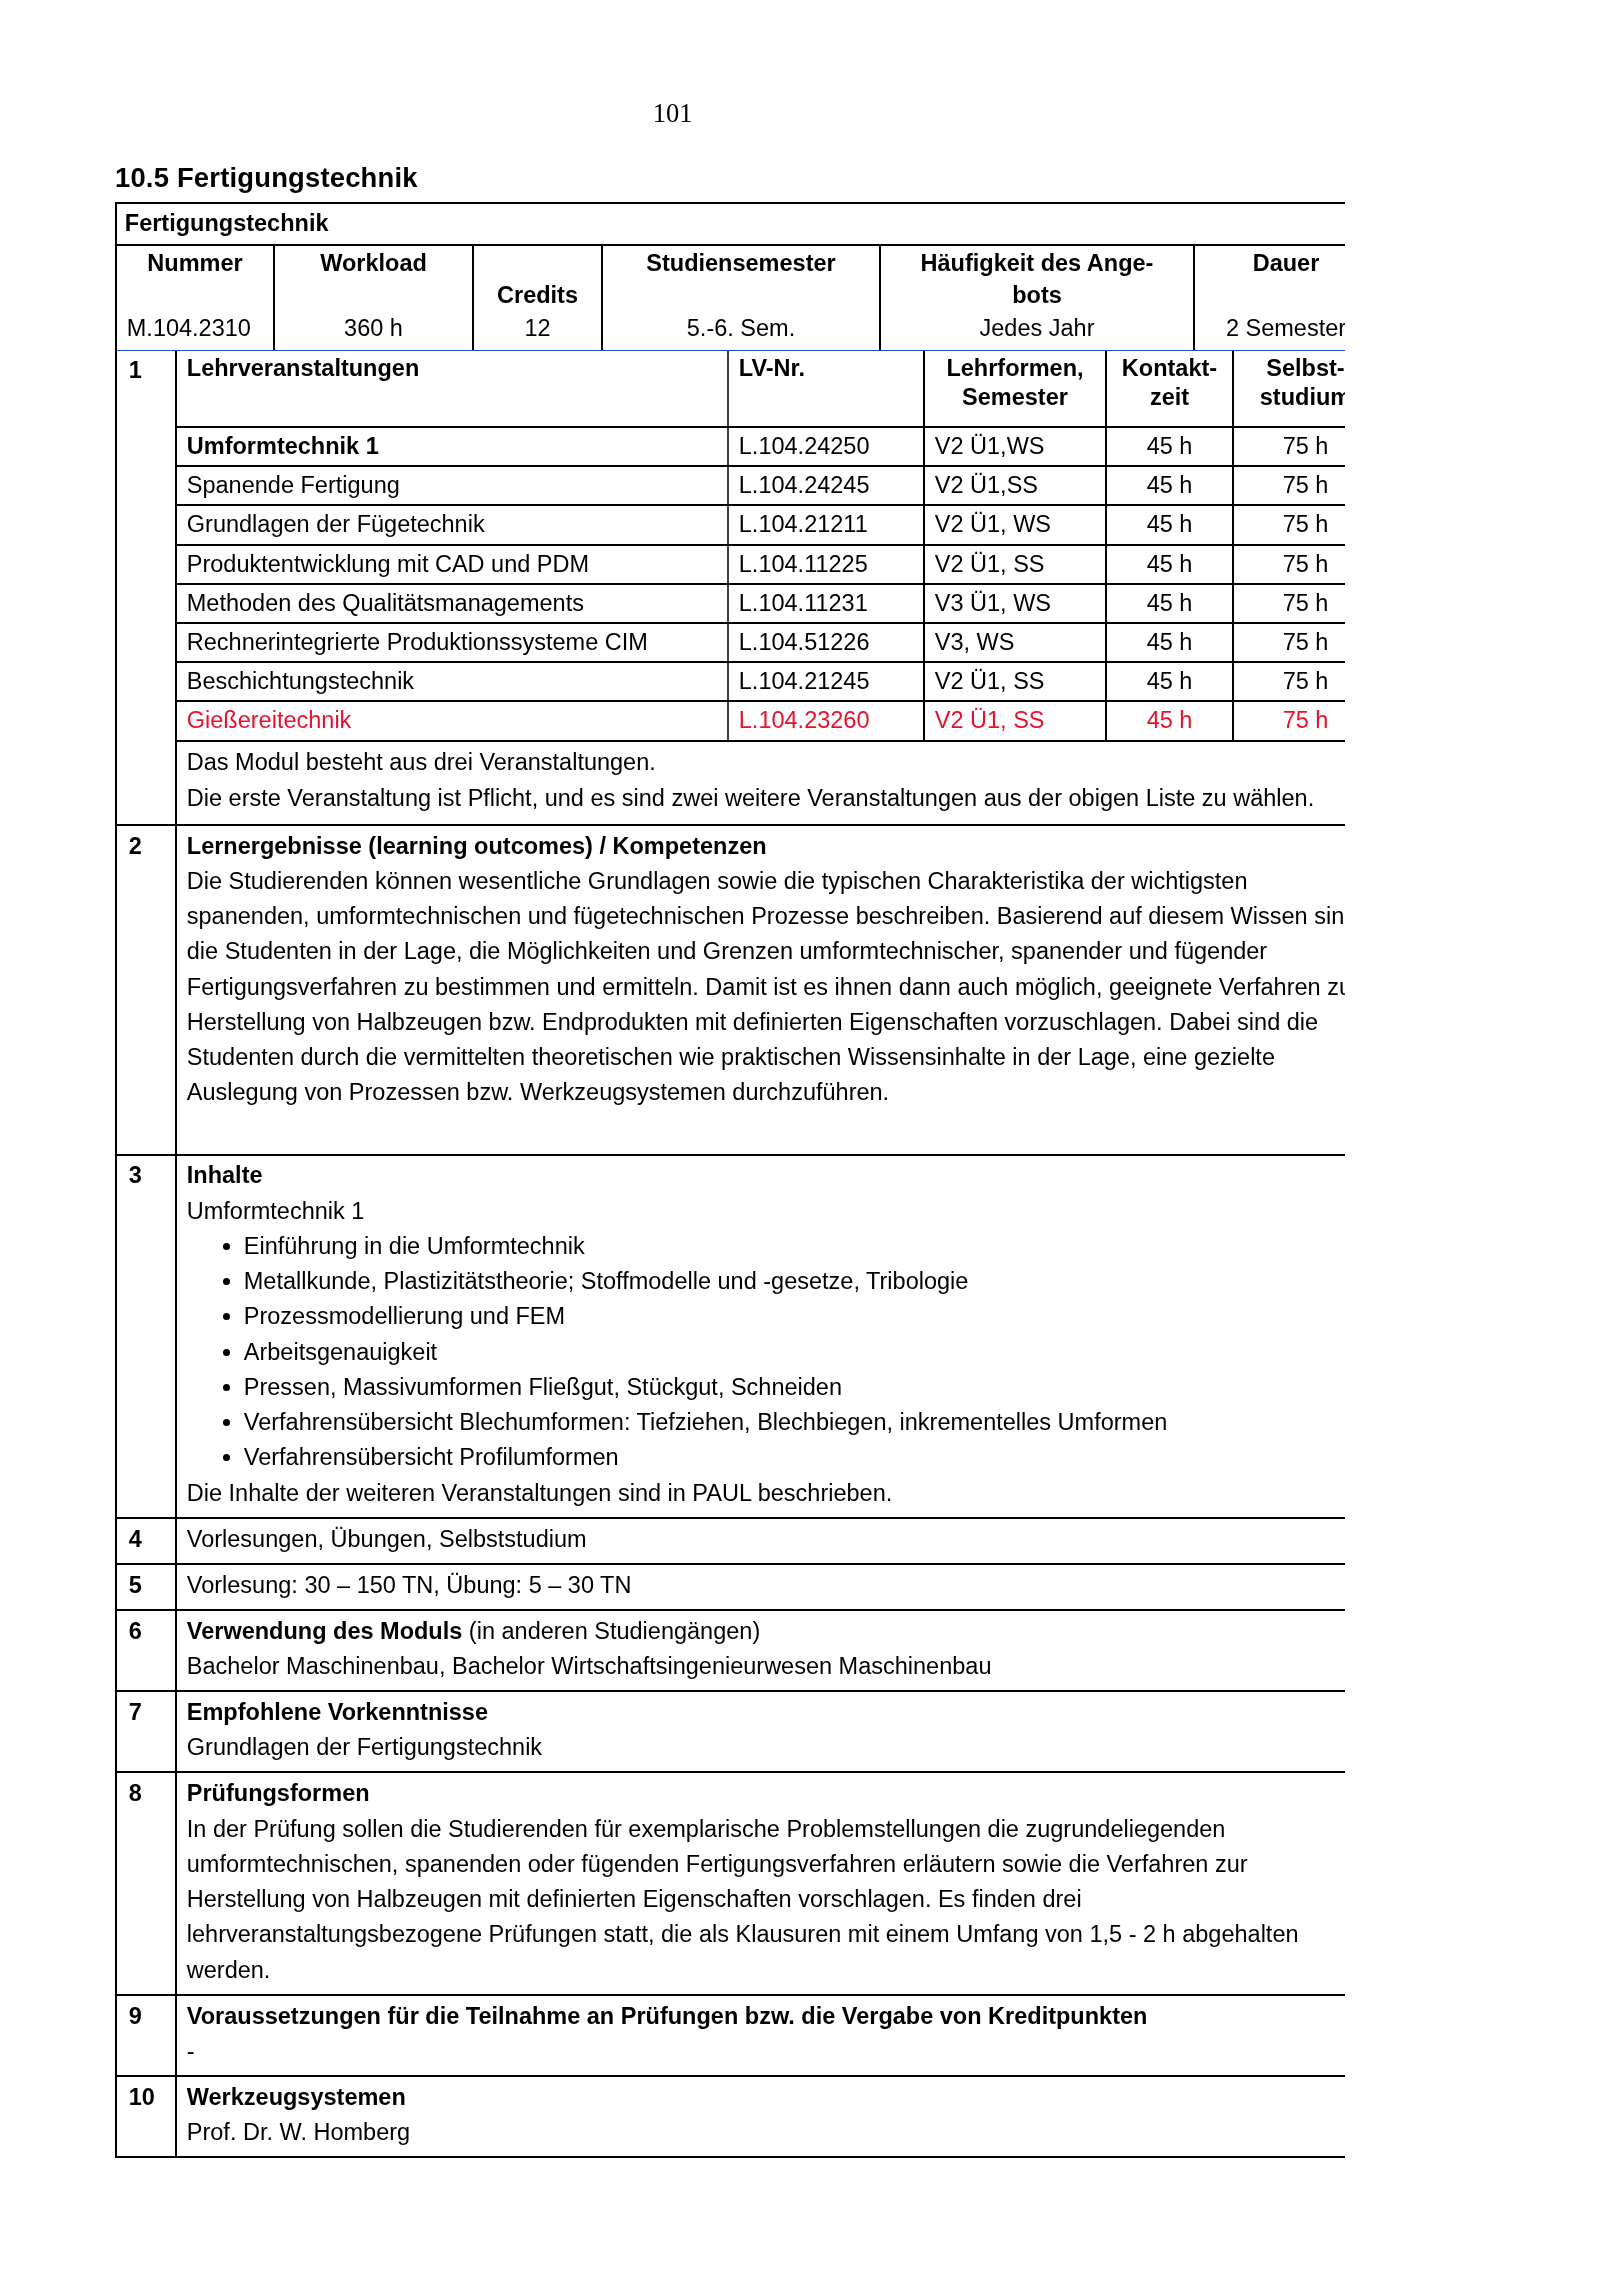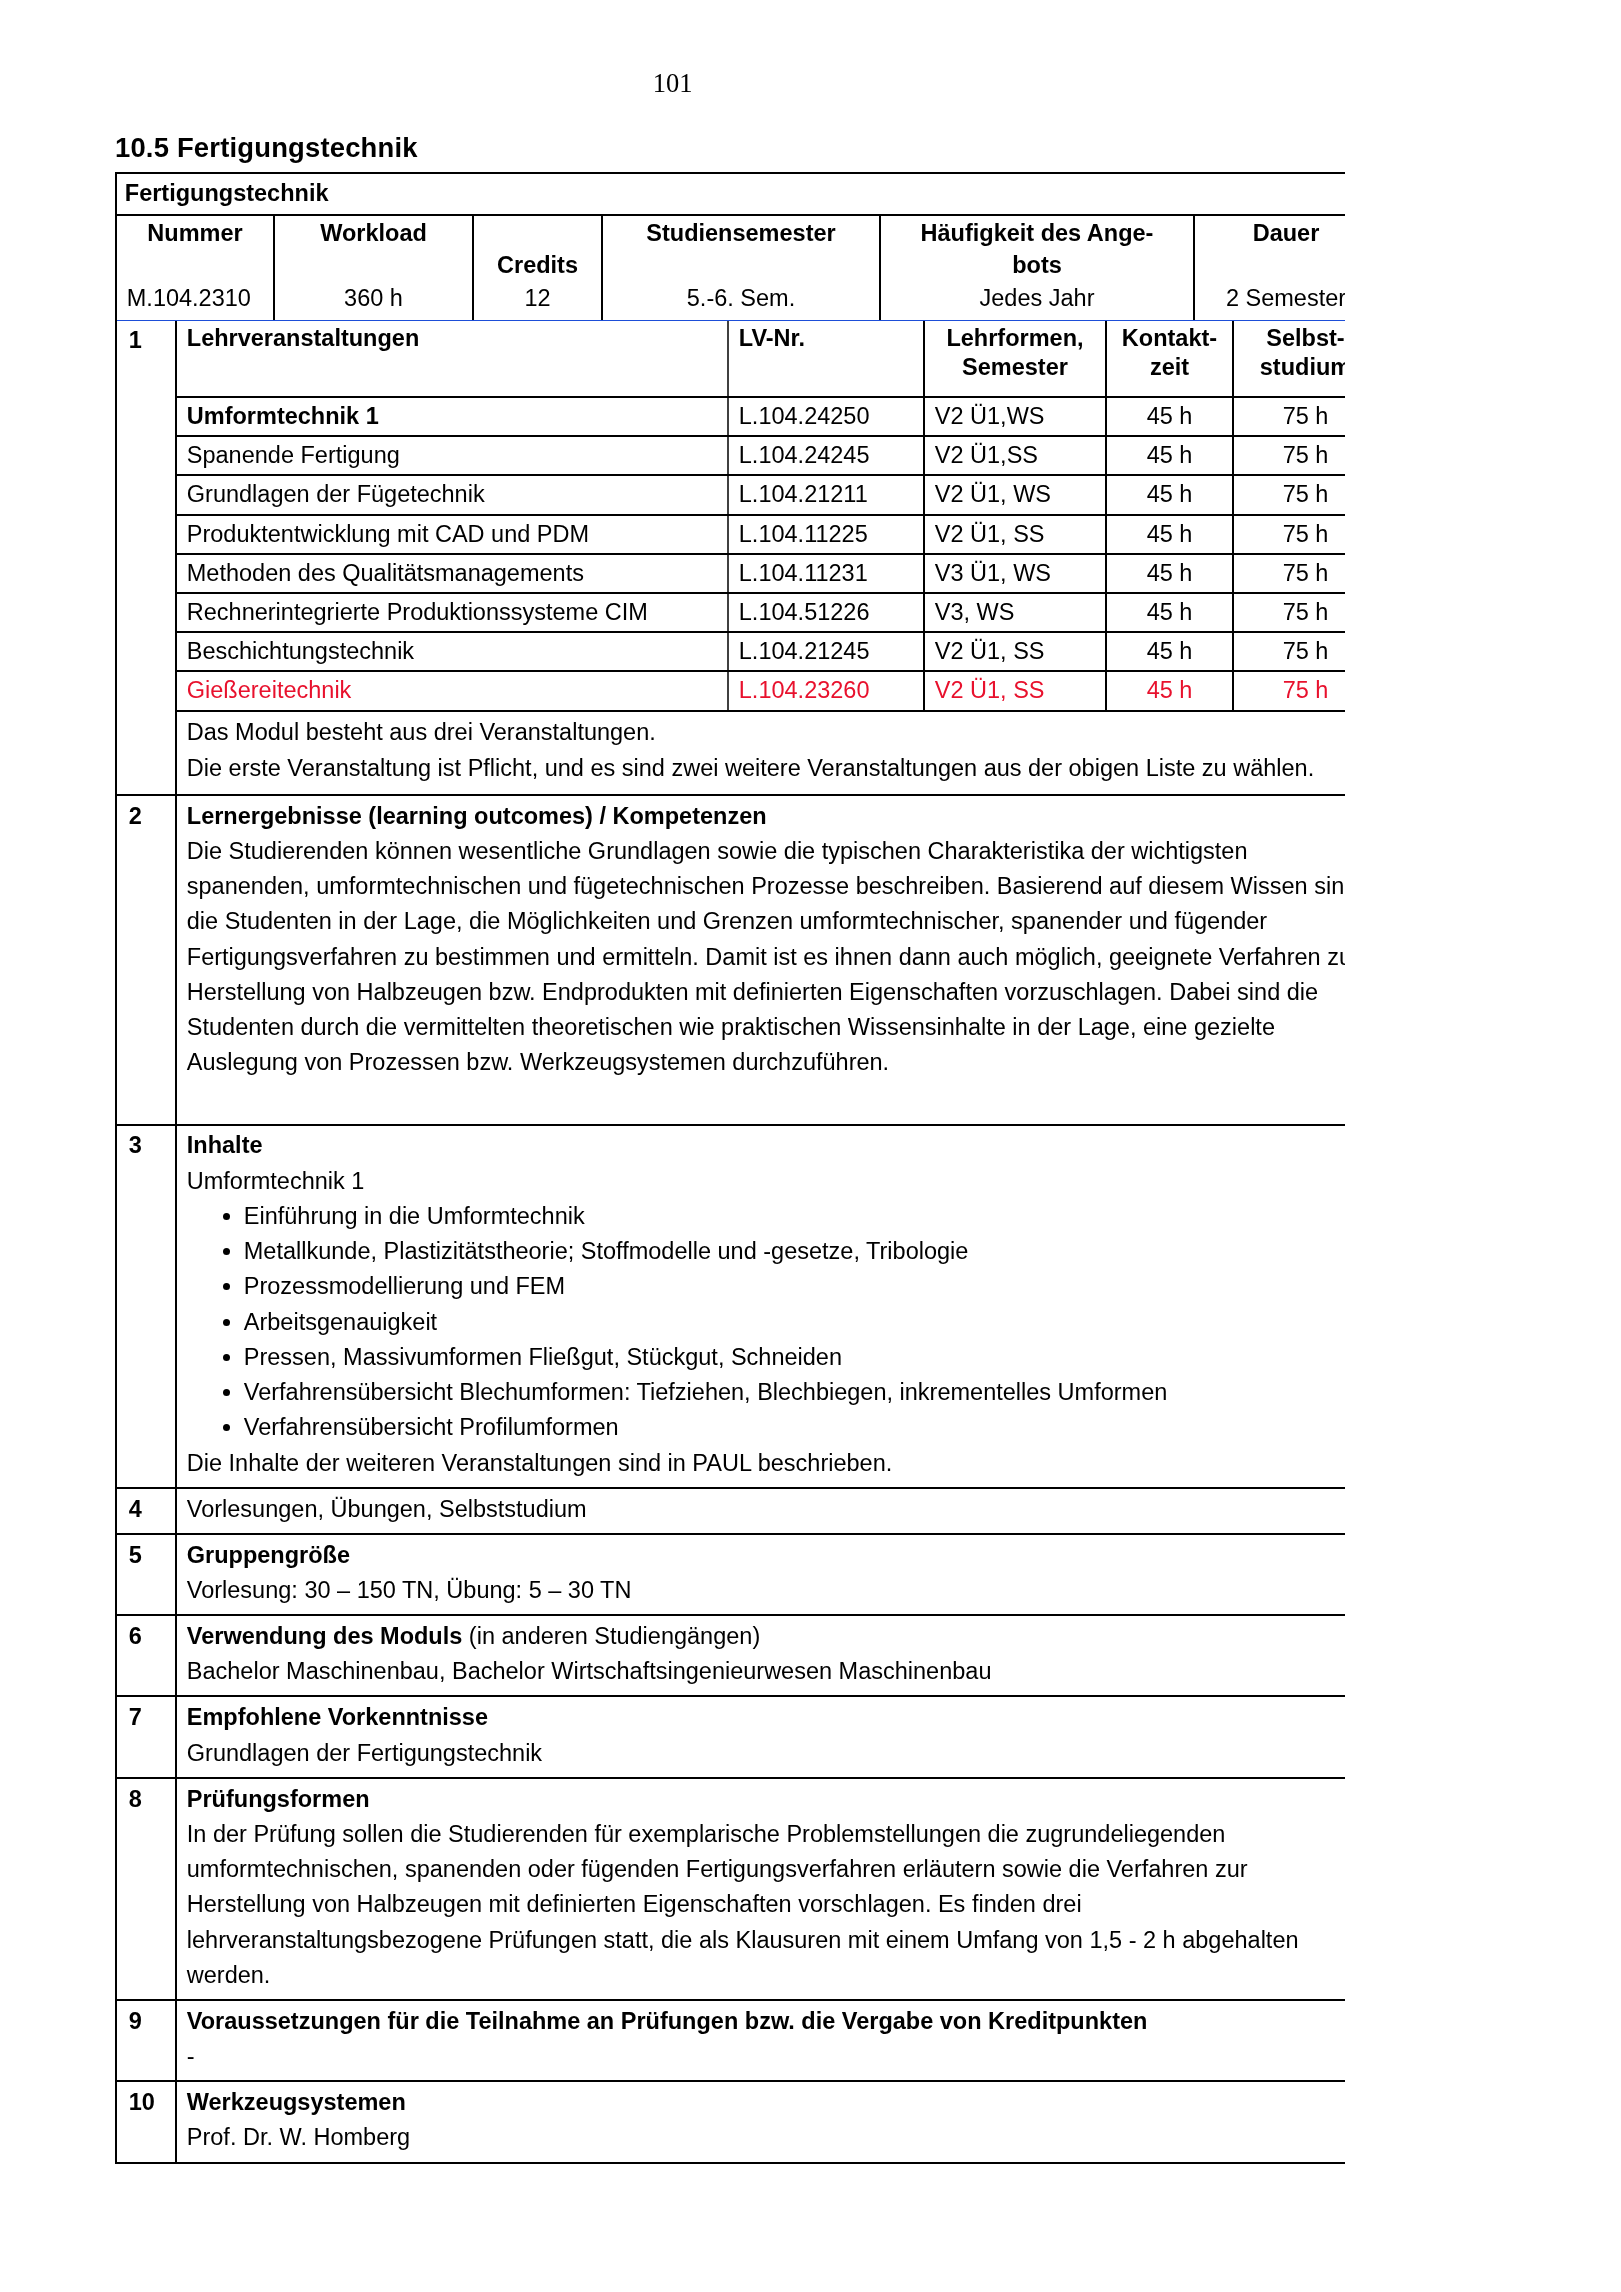--- a/index.html
+++ b/index.html
@@ -4,21 +4,21 @@
 <style>
   html, body { margin: 0; padding: 0; background: #ffffff; }
   .page {
     position: relative;
     width: 1345px;
     height: 2293px;
     background: #ffffff;
     color: #000000;
     font-family: "Liberation Sans", sans-serif;
     box-sizing: border-box;
-    padding-top: 68px;
+    padding-top: 98px;
     overflow: hidden;
   }
   .page-number {
     text-align: center;
     font-family: "Liberation Serif", serif;
     font-size: 26.5px;
     margin-bottom: 33px;
   }
   .heading {
     margin: 0 0 7.8px 115px;
@@ -248,21 +248,20 @@
     <div class="sec-row">
       <div class="num-cell">4</div>
       <div class="sec-content sec-pad">
         <div class="sec-body">Vorlesungen, Übungen, Selbststudium</div>
       </div>
     </div>
 
     <div class="sec-row">
       <div class="num-cell">5</div>
       <div class="sec-content sec-pad">
-        <div class="sec-title">Gruppengröße</div>
         <div class="sec-body">Vorlesung: 30 – 150 TN, Übung: 5 – 30 TN</div>
       </div>
     </div>
 
     <div class="sec-row">
       <div class="num-cell">6</div>
       <div class="sec-content sec-pad">
         <div class="sec-title"><span>Verwendung des Moduls</span><span class="normal"> (in anderen Studiengängen)</span></div>
         <div class="sec-body">Bachelor Maschinenbau, Bachelor Wirtschaftsingenieurwesen Maschinenbau</div>
       </div>

